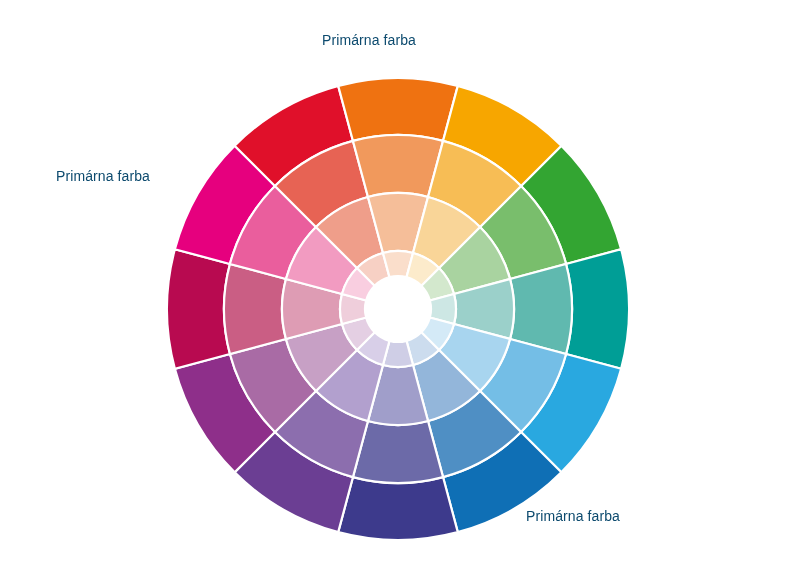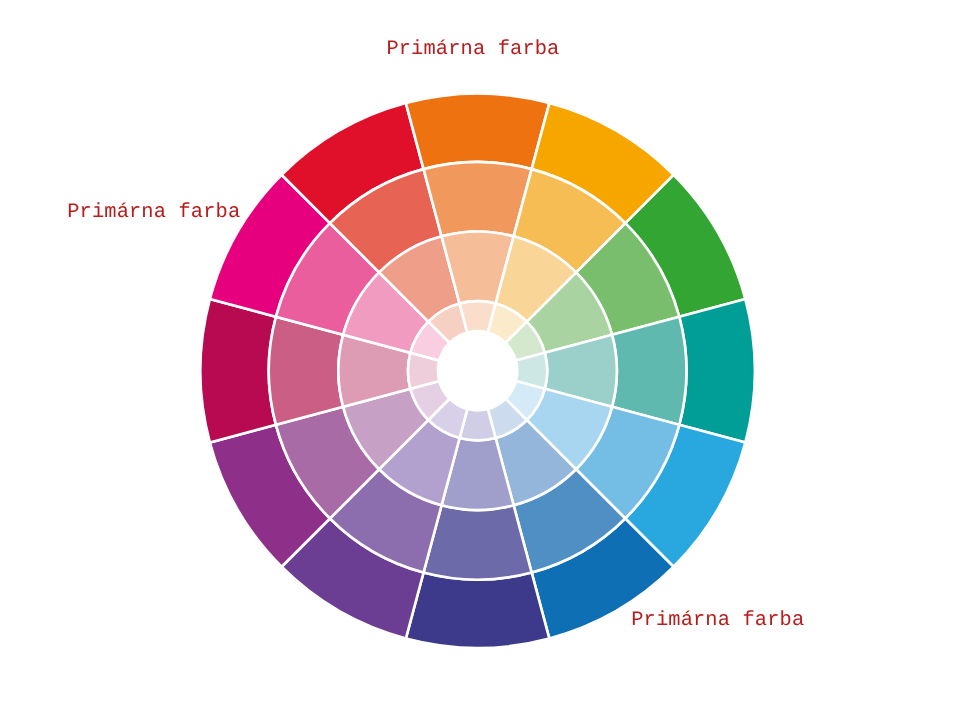--- a/index.html
+++ b/index.html
@@ -23,23 +23,23 @@
   #wheel-svg {
     position: absolute;
     left: 0;
     top: 0;
     width: 799px;
     height: 588px;
     display: block;
   }
   .wheel-label {
     position: absolute;
-    font-family: Liberation Mono, monospace;
-    font-size: 17px;
-    color: #b91c1c;
+    font-family: Liberation Sans, sans-serif;
+    font-size: 14px;
+    color: #0c4a6e;
     white-space: nowrap;
     letter-spacing: 0.1px;
     line-height: 1.2;
   }
   #label-top {
     left: 322px;
     top: 32px;
   }
   #label-left {
     left: 56px;

